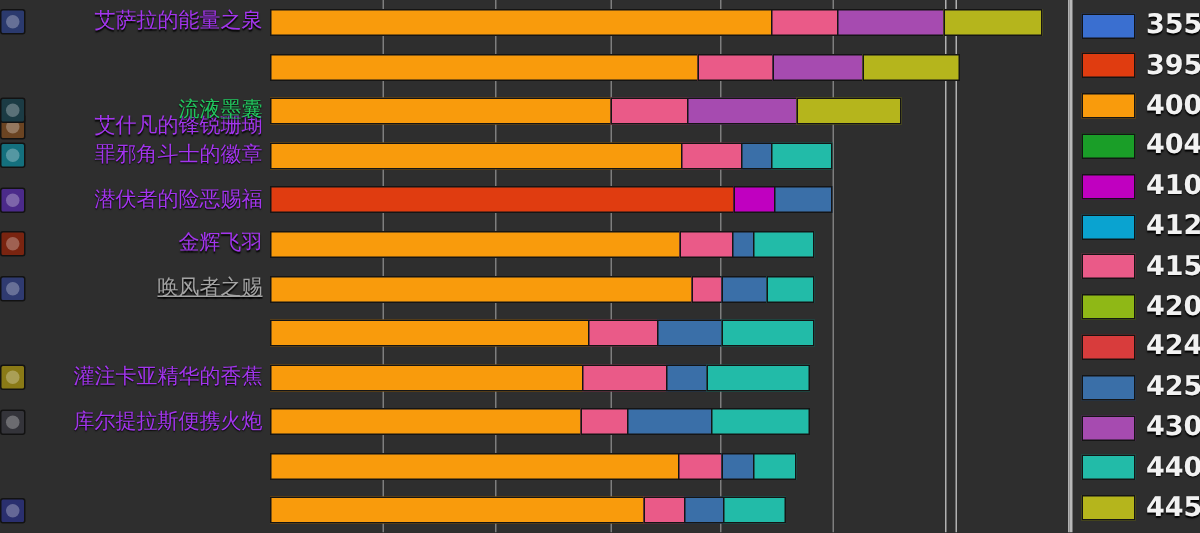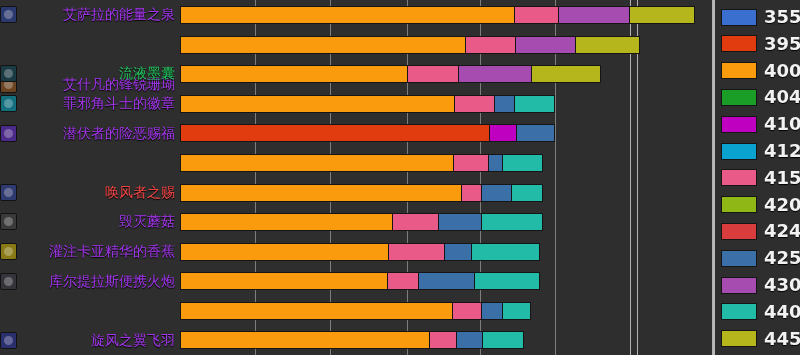--- a/index.html
+++ b/index.html
@@ -138,39 +138,38 @@
         <span class="item-name" style="color: #22c55e;">流液墨囊</span>
       </div>
       <div class="label-row" style="top: 118.333px;">
         <span class="item-icon" style="background: rgb(75, 42, 138);"></span>
         <span class="item-name" style="color: rgb(163, 53, 238);">潜伏者的险恶赐福</span>
       </div>
       <div class="label-row" style="top: 88.75px;">
         <span class="item-icon" style="background: rgb(20, 112, 126);"></span>
         <span class="item-name" style="color: rgb(163, 53, 238);">罪邪角斗士的徽章</span>
       </div>
+      <div class="label-row" style="top: 147.917px;">
+        <span class="item-icon" style="background: rgb(122, 36, 16);"></span>
+        <span class="item-name" style="color: rgb(163, 53, 238);">金辉飞羽</span>
+      </div>
       <div class="label-row" style="top: 177.5px;">
         <span class="item-icon" style="background: rgb(47, 58, 112);"></span>
-        <span class="item-name" style="color: #ef4444;">唤风者之赐</span>
-      </div>
-      <div class="label-row" style="top: 207.083px;">
-        <span class="item-icon" style="background: rgb(58, 58, 58);"></span>
-        <span class="item-name" style="color: rgb(163, 53, 238);">毁灭蘑菇</span>
+        <span class="item-name" style="color: #a3a3a3; text-decoration: underline;">唤风者之赐</span>
       </div>
       <div class="label-row" style="top: 236.667px;">
         <span class="item-icon" style="background: rgb(138, 122, 22);"></span>
         <span class="item-name" style="color: rgb(163, 53, 238);">灌注卡亚精华的香蕉</span>
       </div>
       <div class="label-row" style="top: 266.25px;">
         <span class="item-icon" style="background: rgb(52, 52, 58);"></span>
         <span class="item-name" style="color: rgb(163, 53, 238);">库尔提拉斯便携火炮</span>
       </div>
       <div class="label-row" style="top: 325.417px;">
         <span class="item-icon" style="background: rgb(42, 47, 110);"></span>
-        <span class="item-name" style="color: rgb(163, 53, 238);">旋风之翼飞羽</span>
       </div>
     </div>
 
   <div id="plot">
       <div class="gridline" style="left: 75px;"></div>
       <div class="gridline" style="left: 150px;"></div>
       <div class="gridline" style="left: 227px;"></div>
       <div class="gridline" style="left: 300px;"></div>
       <div class="gridline" style="left: 375px;"></div>
       <div class="gridline major" style="left: 450px;"></div>

